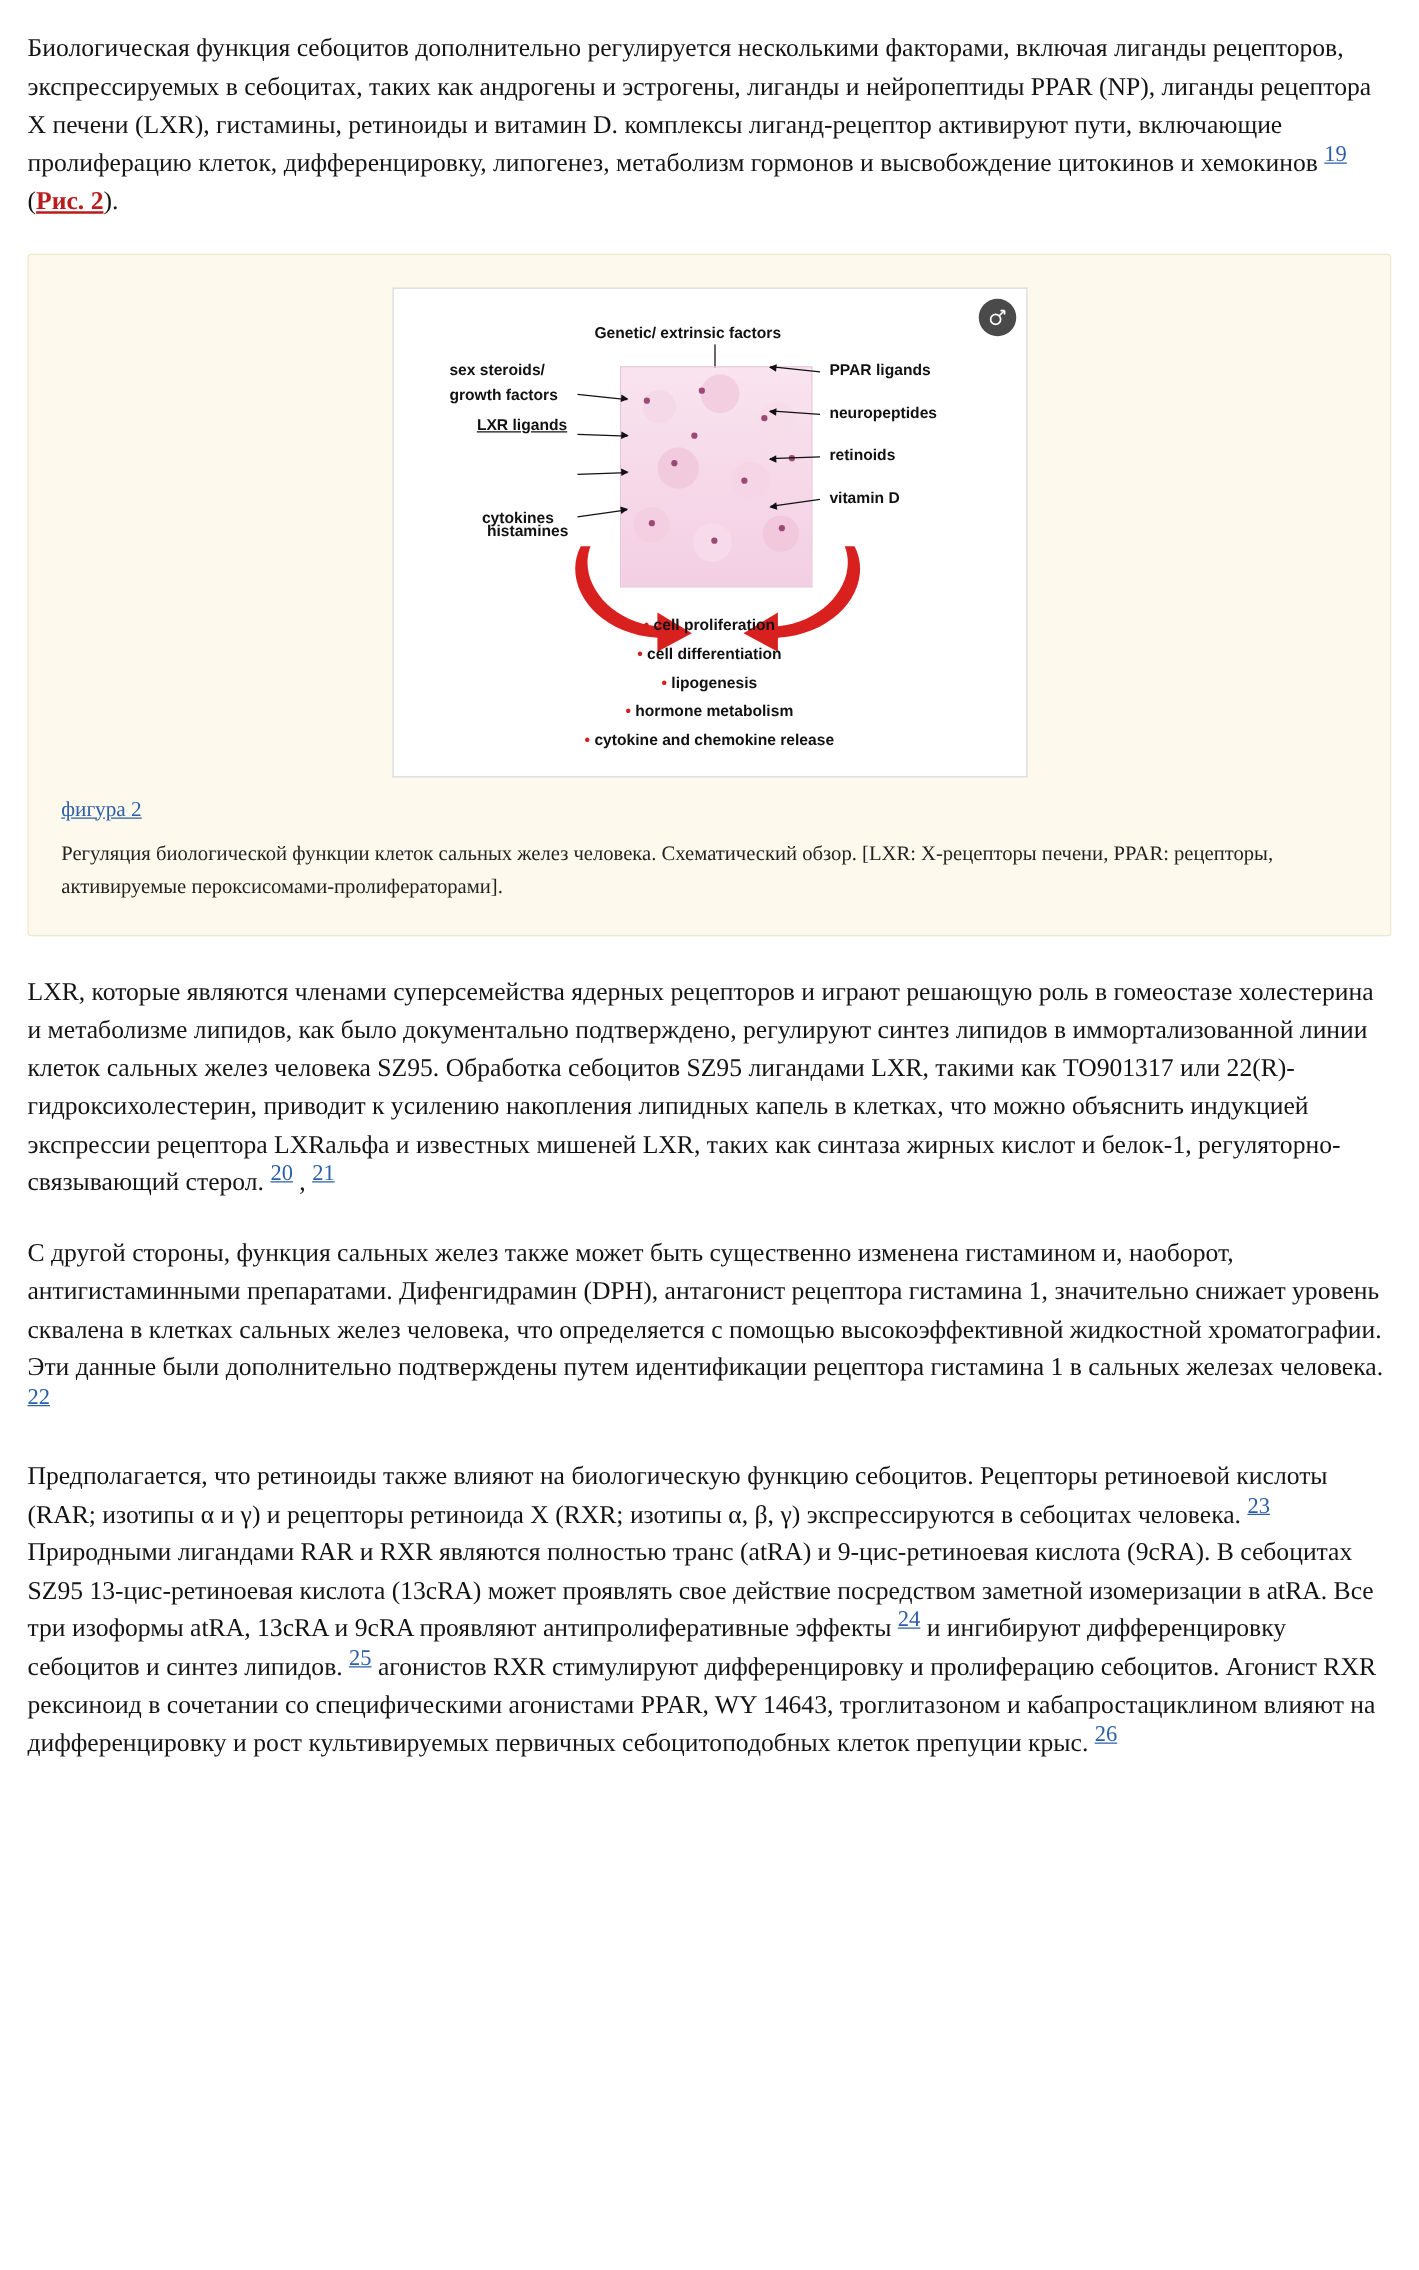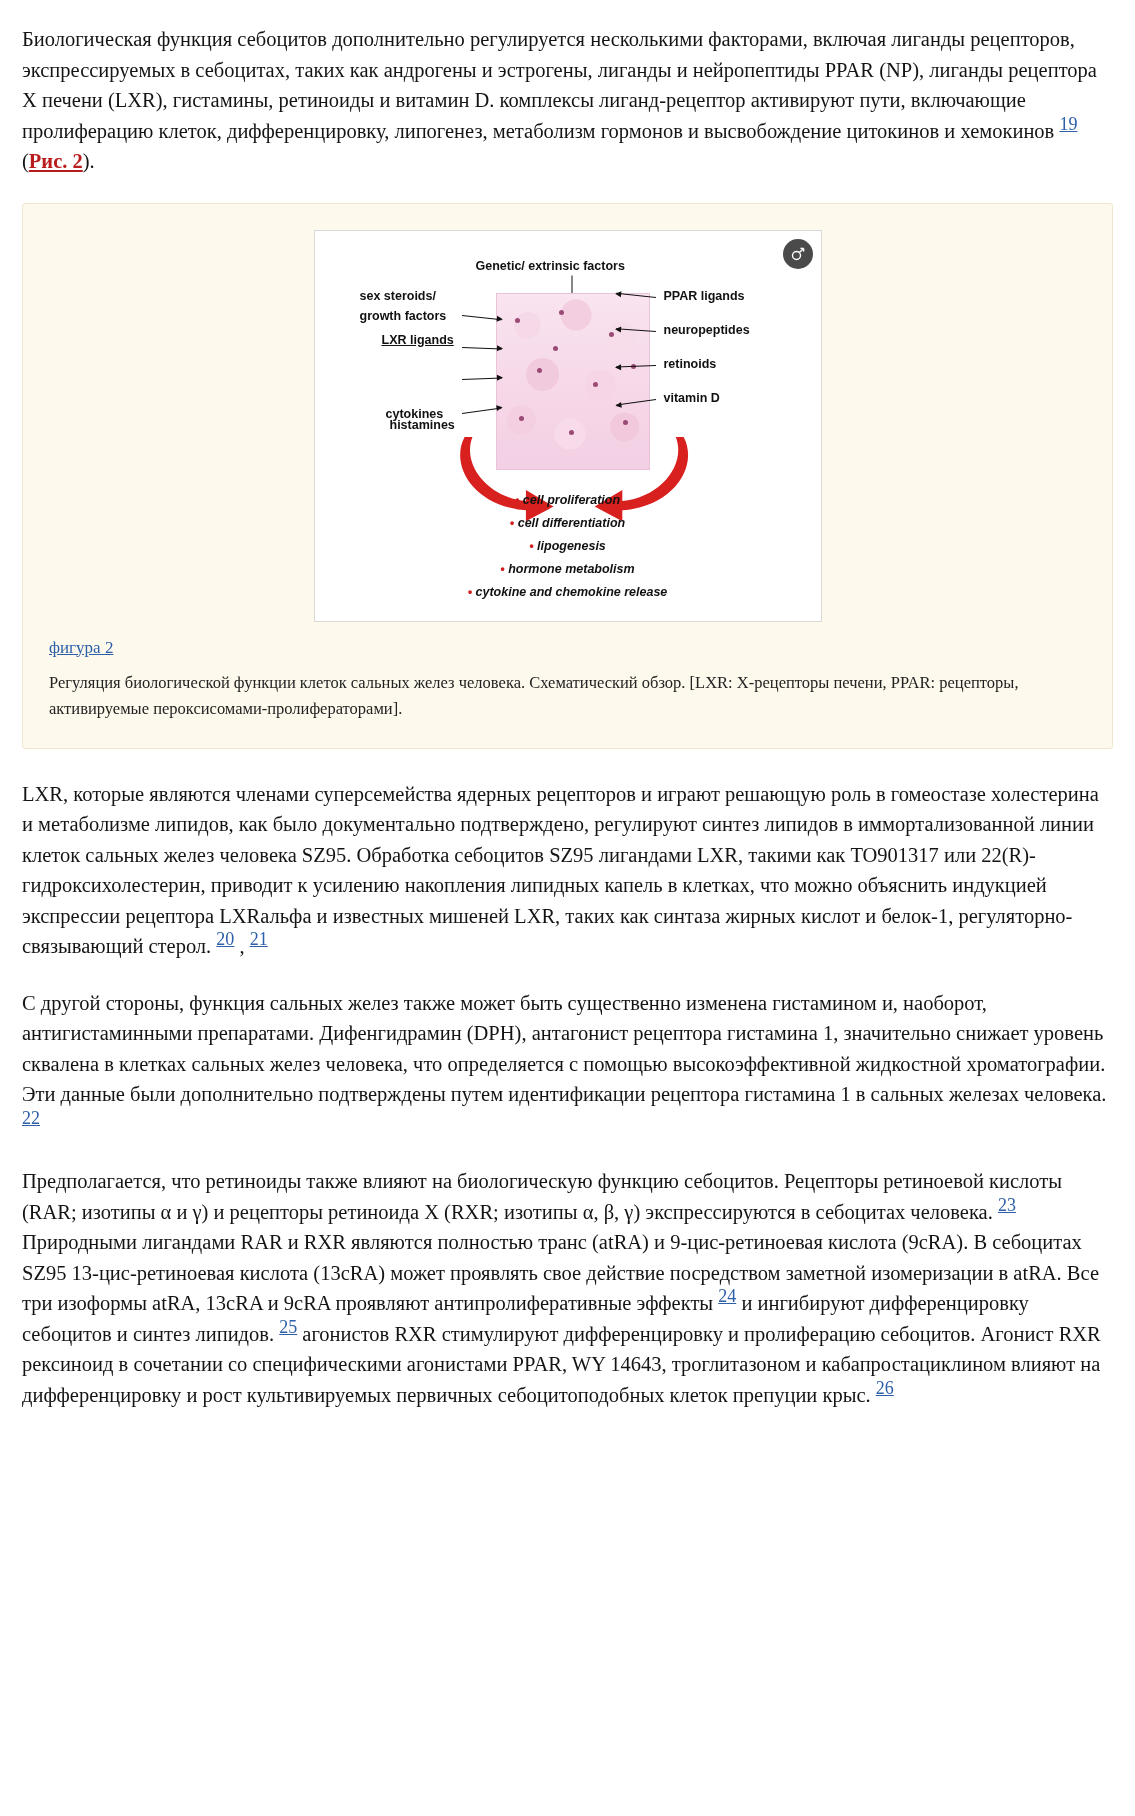--- a/index.html
+++ b/index.html
@@ -132,21 +132,20 @@
     top: 196px;
     width: 252px;
     height: 86px;
   }
   .outcome-list {
     position: absolute;
     left: 0;
     top: 252px;
     width: 424px;
     text-align: center;
-    font-style: italic;
   }
   .outcome-list div {
     font-size: 12.5px;
     font-weight: bold;
     color: #111;
     margin-bottom: 9px;
     font-family: "Liberation Sans", sans-serif;
   }
   .outcome-list div .bullet { color: #d01f1f; font-weight: bold; }
   .fig-caption-link {

